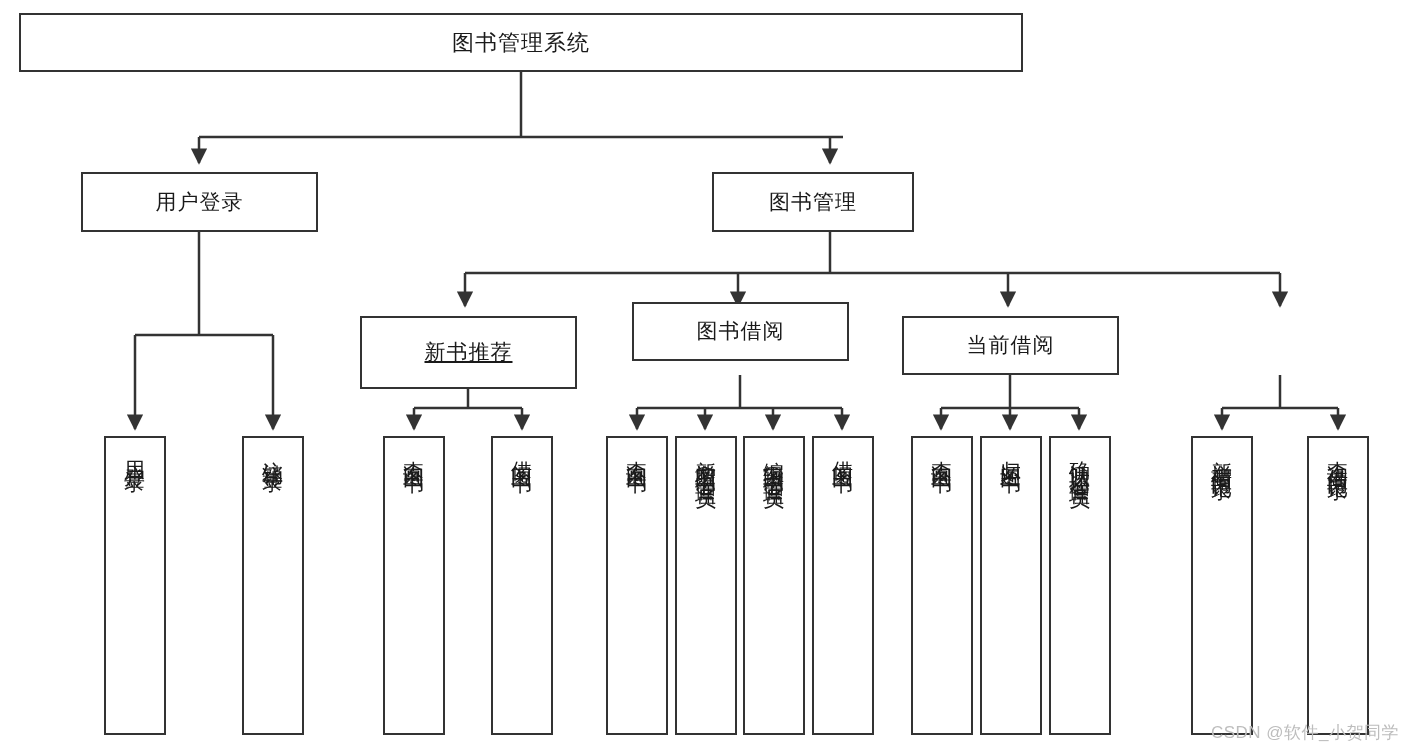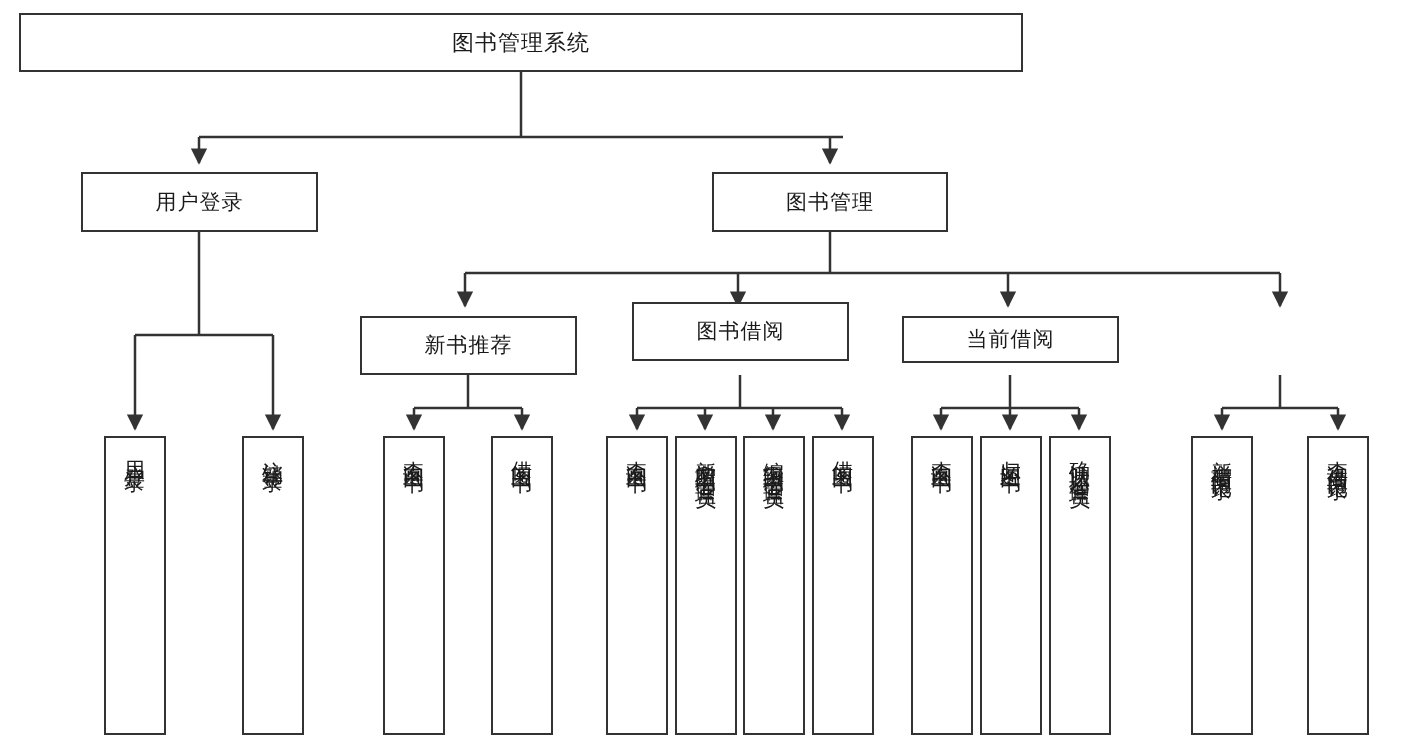--- a/index.html
+++ b/index.html
@@ -112,33 +112,33 @@
   </svg>
 
   <div class="node root" style="left:19px;top:13px;width:1004px;height:59px;">
     <span>图书管理系统</span>
   </div>
 
   <div class="node h" style="left:81px;top:172px;width:237px;height:60px;">
     <span>用户登录</span>
   </div>
 
-  <div class="node h" style="left:712px;top:172px;width:236px;height:60px;">
+  <div class="node h" style="left:712px;top:172px;width:202px;height:60px;">
     <span>图书管理</span>
   </div>
 
-  <div class="node h" style="left:360px;top:316px;width:217px;height:59px;">
+  <div class="node h" style="left:360px;top:316px;width:217px;height:73px;text-decoration:underline;">
     <span>新书推荐</span>
   </div>
 
   <div class="node h" style="left:632px;top:302px;width:217px;height:59px;">
     <span>图书借阅</span>
   </div>
 
-  <div class="node h" style="left:902px;top:316px;width:217px;height:47px;">
+  <div class="node h" style="left:902px;top:316px;width:217px;height:59px;">
     <span>当前借阅</span>
   </div>
 
 
   <div class="node v" style="left:104px;top:436px;width:62px;height:299px;">
     <span class="vtext">用户登录</span>
   </div>
 
   <div class="node v" style="left:242px;top:436px;width:62px;height:299px;">
     <span class="vtext">注销登录</span>
@@ -181,14 +181,15 @@
   </div>
 
   <div class="node v" style="left:1191px;top:436px;width:62px;height:299px;">
     <span class="vtext">新增借阅记录</span>
   </div>
 
   <div class="node v" style="left:1307px;top:436px;width:62px;height:299px;">
     <span class="vtext">查询借阅记录</span>
   </div>
 
+  <div class="watermark">CSDN @软件_小贺同学</div>
 
 </div>
 
 </body></html>

